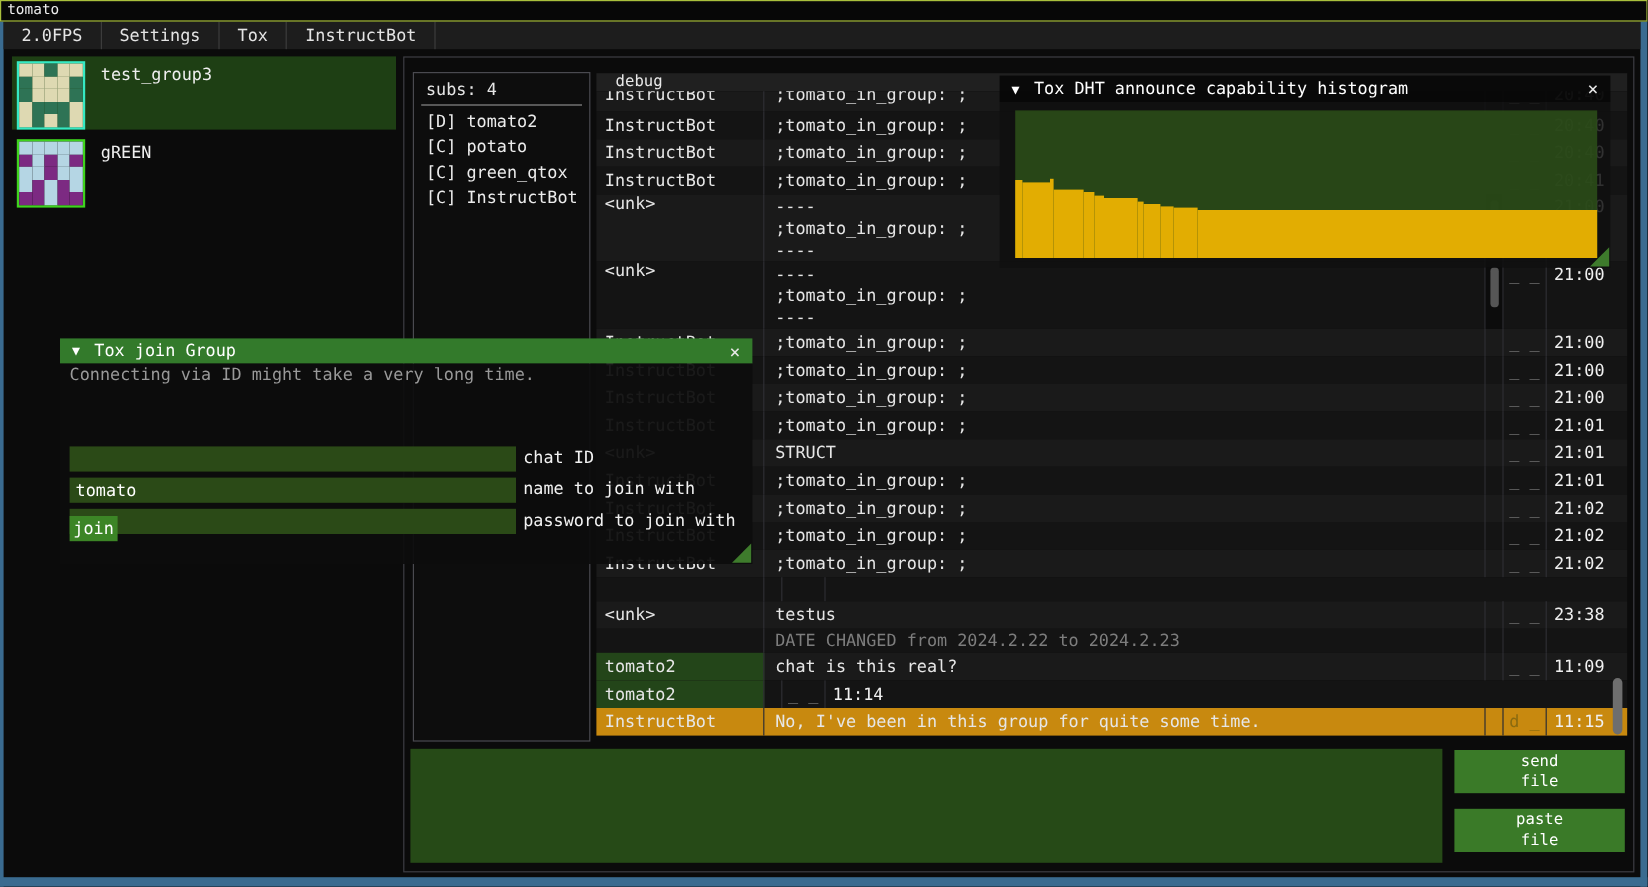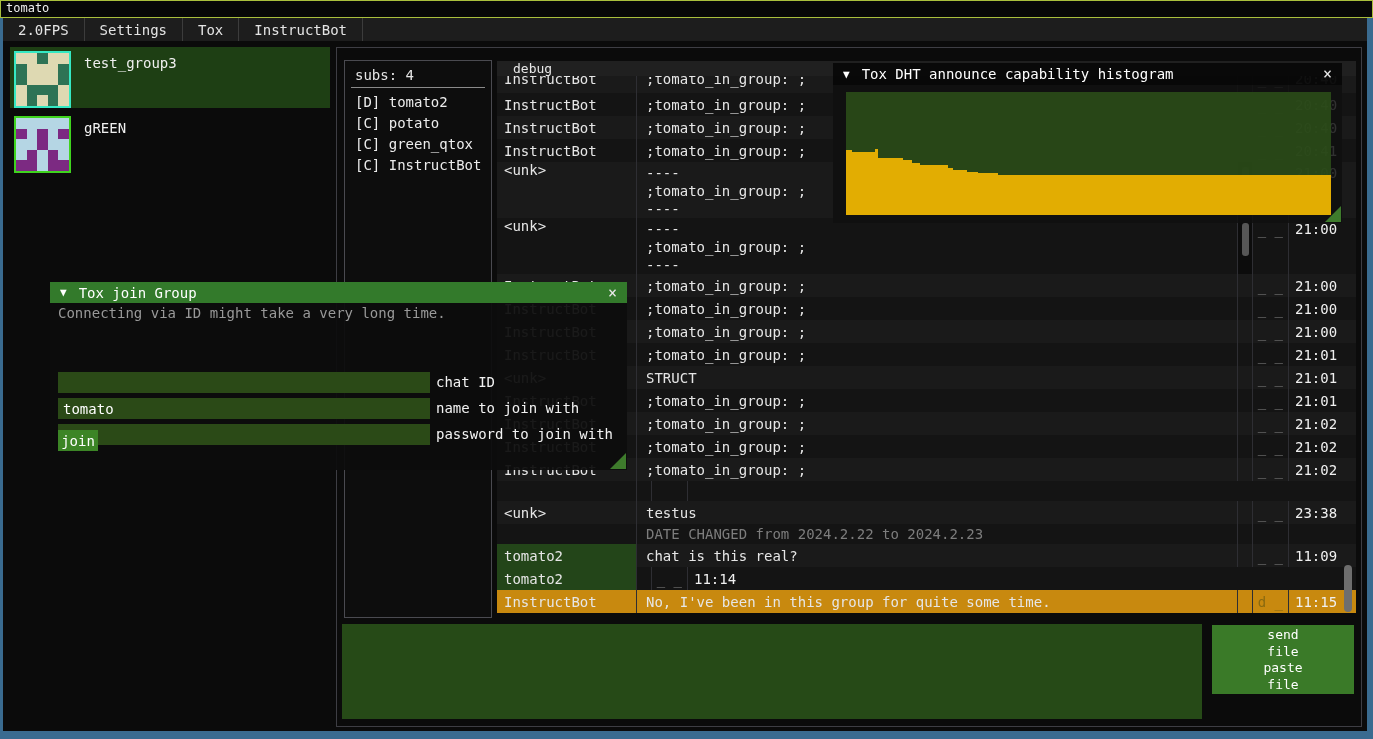--- a/index.html
+++ b/index.html
@@ -49,21 +49,21 @@
 .chat-row.date-row .cell.msg{color:#7d7d7d}
 .mini .thumb{position:absolute;left:4px;top:5px;width:7px;height:33px;background:#565656;border-radius:3px}
 .mini.has-scroll{background:rgba(0,0,0,.4)}
 
 #chat-scroll{left:1342px;top:76px;width:12px;height:538px;z-index:5}
 #chat-scroll .sthumb{position:absolute;left:2px;top:489px;width:8px;height:47px;background:#6e6e6e;border-radius:4px}
 
 #composer-input{left:342px;top:624px;width:860px;height:95px;background:#264a17;border:none;resize:none;outline:none;color:#fff;font-family:inherit;font-size:14px}
 .file-btn{left:1212px;width:142px;height:36px;background:#3a7a28;color:#fff;display:flex;align-items:center;justify-content:center;text-align:center;white-space:pre-line;line-height:17px;font-size:13px}
 #send-file{top:625px}
-#paste-file{top:658px}
+#paste-file{top:674px}
 
 .fwin{position:absolute;z-index:10}
 .fwin .tbar{height:22px;display:flex;align-items:center;padding:0 10px;color:#fff}
 .fwin .tbar .collapse{margin-right:12px;font-size:11px}
 .fwin .tbar .title{flex:1}
 .fwin .tbar .close{font-size:15px;color:#e8e8e8}
 .grip{position:absolute;right:1px;bottom:1px;width:0;height:0;border-left:16px solid transparent;border-bottom:16px solid #3e7b2c}
 #histwin{left:833px;top:63px;width:509px;height:160px}
 #histwin .tbar{background:rgba(8,8,8,.97);height:22px}
 #histwin .body{position:absolute;left:0;top:22px;width:509px;height:138px;background:rgba(15,15,15,.85)}

